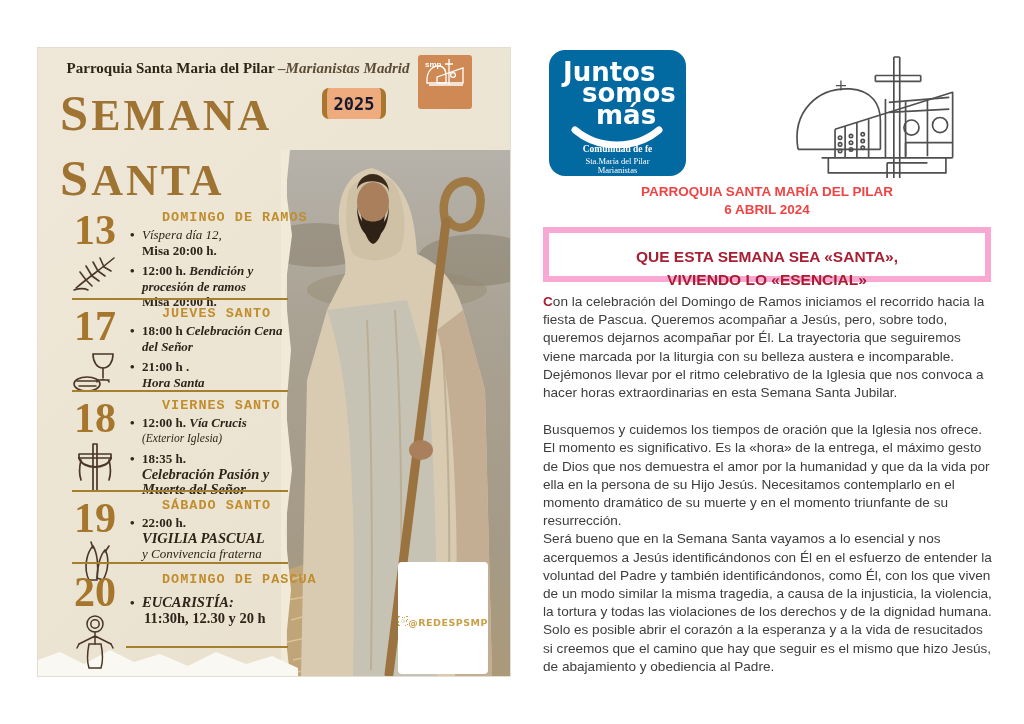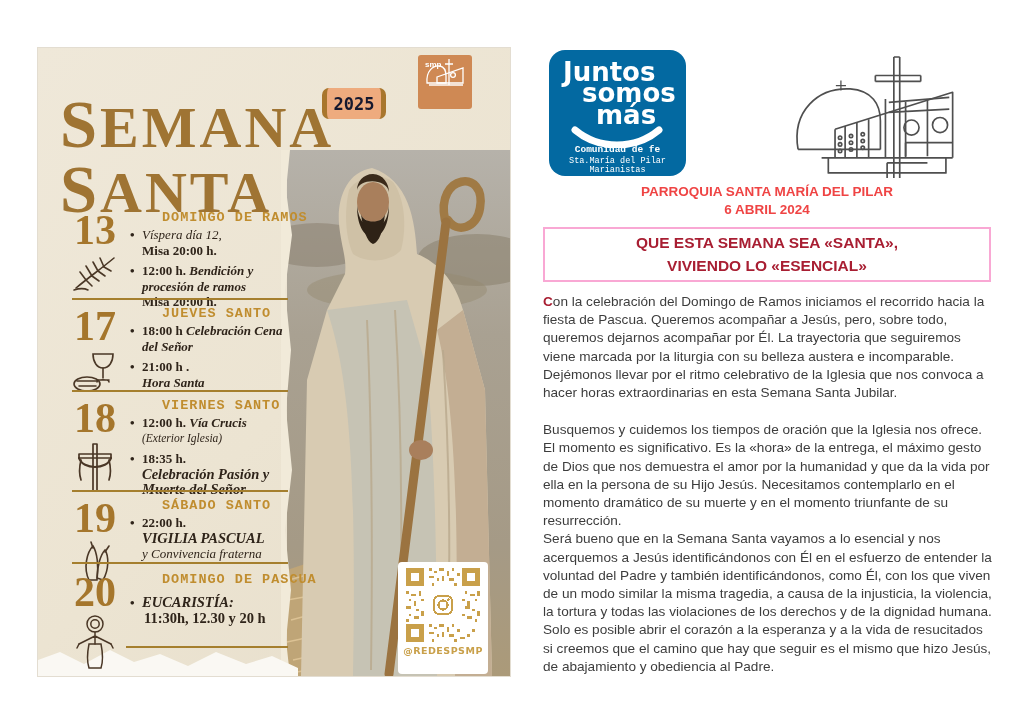--- a/index.html
+++ b/index.html
@@ -7,23 +7,23 @@
               font-family:"Liberation Sans", sans-serif; }
   .page { position:relative; width:1024px; height:724px; background:#fff; }
 
   
   .poster { position:absolute; left:38px; top:48px; width:472px; height:628px;
             background:linear-gradient(135deg,#efe8d9 0%,#ece4d2 55%,#e7decb 100%);
             overflow:hidden; box-shadow:0 0 0 1px #e3ddd1; }
   .poster-header { position:absolute; left:10px; top:12px; width:380px; text-align:center;
                    font-family:"Liberation Serif",serif; font-size:15px; font-weight:bold; color:#2e2519; }
   .poster-header .sub { font-style:italic; font-weight:bold; color:#5d4c35; }
-  .poster-title { position:absolute; left:22px; top:46px; width:300px;
+  .poster-title { position:absolute; left:22px; top:34px; width:300px;
                   font-family:"Liberation Serif",serif; font-weight:bold; color:#9f7433;
-                  font-size:58px; line-height:62px; letter-spacing:3px; }
+                  font-size:44px; line-height:62px; letter-spacing:3px; }
   .poster-title div::first-letter { font-size:1.15em; }
   .year-badge { position:absolute; left:284px; top:40px; width:64px; height:31px;
                 background:#eeab7e; border-radius:7px;
                 border-left:5px solid #a8762d; border-right:5px solid #a8762d;
                 display:flex; align-items:center; justify-content:center;
                 font-family:"DejaVu Sans Mono",monospace; font-weight:bold; font-size:17px; color:#16182e; }
   .corner-logo { position:absolute; left:380px; top:7px; width:54px; height:54px;
                  background:#cf8954; border-radius:3px; display:flex; justify-content:center; }
   .corner-logo .smp { position:absolute; left:7px; top:5px; color:#fff; font-size:8px; font-weight:bold; }
 
@@ -46,43 +46,43 @@
   .i  { font-style:italic; font-weight:normal; }
   .ib { font-style:italic; font-weight:bold; }
   .blk { display:block; }
   .sm { font-size:11.5px; }
   .big { font-size:14.5px; }
   .divider { position:absolute; left:34px; width:216px; height:2px; background:#a57f2e; }
   .divider.short { left:88px; width:162px; }
 
   
   .qr-card { position:absolute; left:360px; top:514px; width:90px; height:112px; background:#fff;
-             border-radius:4px; display:flex; flex-direction:column; align-items:center; padding-top:6px; }
+             border-radius:4px; display:flex; align-items:center; padding-top:6px; }
   .qr-handle { margin-top:3px; font-family:"DejaVu Sans",sans-serif; font-weight:bold; font-size:9.5px;
                letter-spacing:.5px; color:#c9a04a; }
 
   
   .community-logo { position:absolute; left:549px; top:50px; width:137px; height:126px;
                     background:#0369a1; border-radius:16px; color:#fff; overflow:hidden; }
   .cl-word { position:absolute; font-family:"DejaVu Sans",sans-serif; font-weight:bold; font-size:26px; line-height:24px; }
   .cl-w1 { left:14px; top:10px; }
   .cl-w2 { left:33px; top:31px;text-align:right; }
   .cl-w3 { left:47px; top:53px; }
   .cl-smile { position:absolute; left:22px; top:76px; }
-  .cl-tag { position:absolute; width:100%; text-align:center; font-family:Liberation Mono, monospace; }
+  .cl-tag { position:absolute; width:100%; text-align:center; font-family:Liberation Serif, serif; }
   .cl-t1 { top:94px; font-size:9.5px; font-weight:bold; }
   .cl-t2 { top:106px; font-size:8.5px; }
   .cl-t3 { top:115px; font-size:8.5px; }
   .church-drawing { position:absolute; left:788px; top:50px; }
 
   .red-heading { position:absolute; left:543px; top:183px; width:448px; text-align:center;
                  color:#ef4444; font-weight:bold; font-size:13.5px; line-height:18px; }
   .highlight-box { position:absolute; left:543px; top:227px; width:448px; height:55px;
-                   border:2px solid #f9a8d4; text-align:center; color:#a81e32; font-weight:bold;
-                   font-size:15.5px; line-height:23px; padding-top:2px; }
+                   border:6px solid #f9a8d4; text-align:center; color:#a81e32; font-weight:bold;
+                   font-size:15.5px; line-height:23px; padding-top:12px; }
   .body-text { position:absolute; left:543px; top:293px; width:449px;
                font-size:13.6px; line-height:18.2px; color:#3d3d3d; text-align:left; }
   .body-text p { margin-bottom:19px; }
   .body-text p.joined { margin-bottom:0; }
   .lead-letter { color:#a81e32; font-weight:bold; }
 </style>
 </head>
 <body>
 
 <div class="page">
@@ -133,20 +133,24 @@
       </svg>
     </div>
 
     <svg class="torn-v" width="14" height="526" viewBox="0 0 14 526">
       <path d="M0,0 H9 L5,40 L11,85 L4,140 L10,200 L5,260 L11,320 L4,380 L10,440 L5,490 L9,526 H0 Z" fill="#f1ead9"></path>
     </svg>
     <svg class="torn-b" width="260" height="32" viewBox="0 0 260 32">
       <path d="M0,16 L22,8 L46,20 L72,6 L96,18 L122,10 L150,22 L178,8 L208,20 L234,12 L260,24 L260,32 L0,32 Z" fill="#faf8f3"></path>
     </svg>
 
+    <div class="poster-header">
+      <span>Parroquia Santa Maria del Pilar</span>
+      <span class="sub">–Marianistas Madrid</span>
+    </div>
 
     <div class="corner-logo">
       <span class="smp">smp</span>
       <svg width="40" height="34" viewBox="0 0 40 34" fill="none" stroke="#ffffff" stroke-width="1.3">
         <path d="M2,28 C1,16 8,10 15,11 C20,12 21,17 21,21 V28 Z"></path>
         <path d="M12,22 L38,13 V28 H12 Z"></path>
           <path d="M24,4 V30 M20,9 H28"></path>
         <circle cx="28" cy="20" r="2.4"></circle>
           <path d="M4,30 H38"></path>
       </svg>

